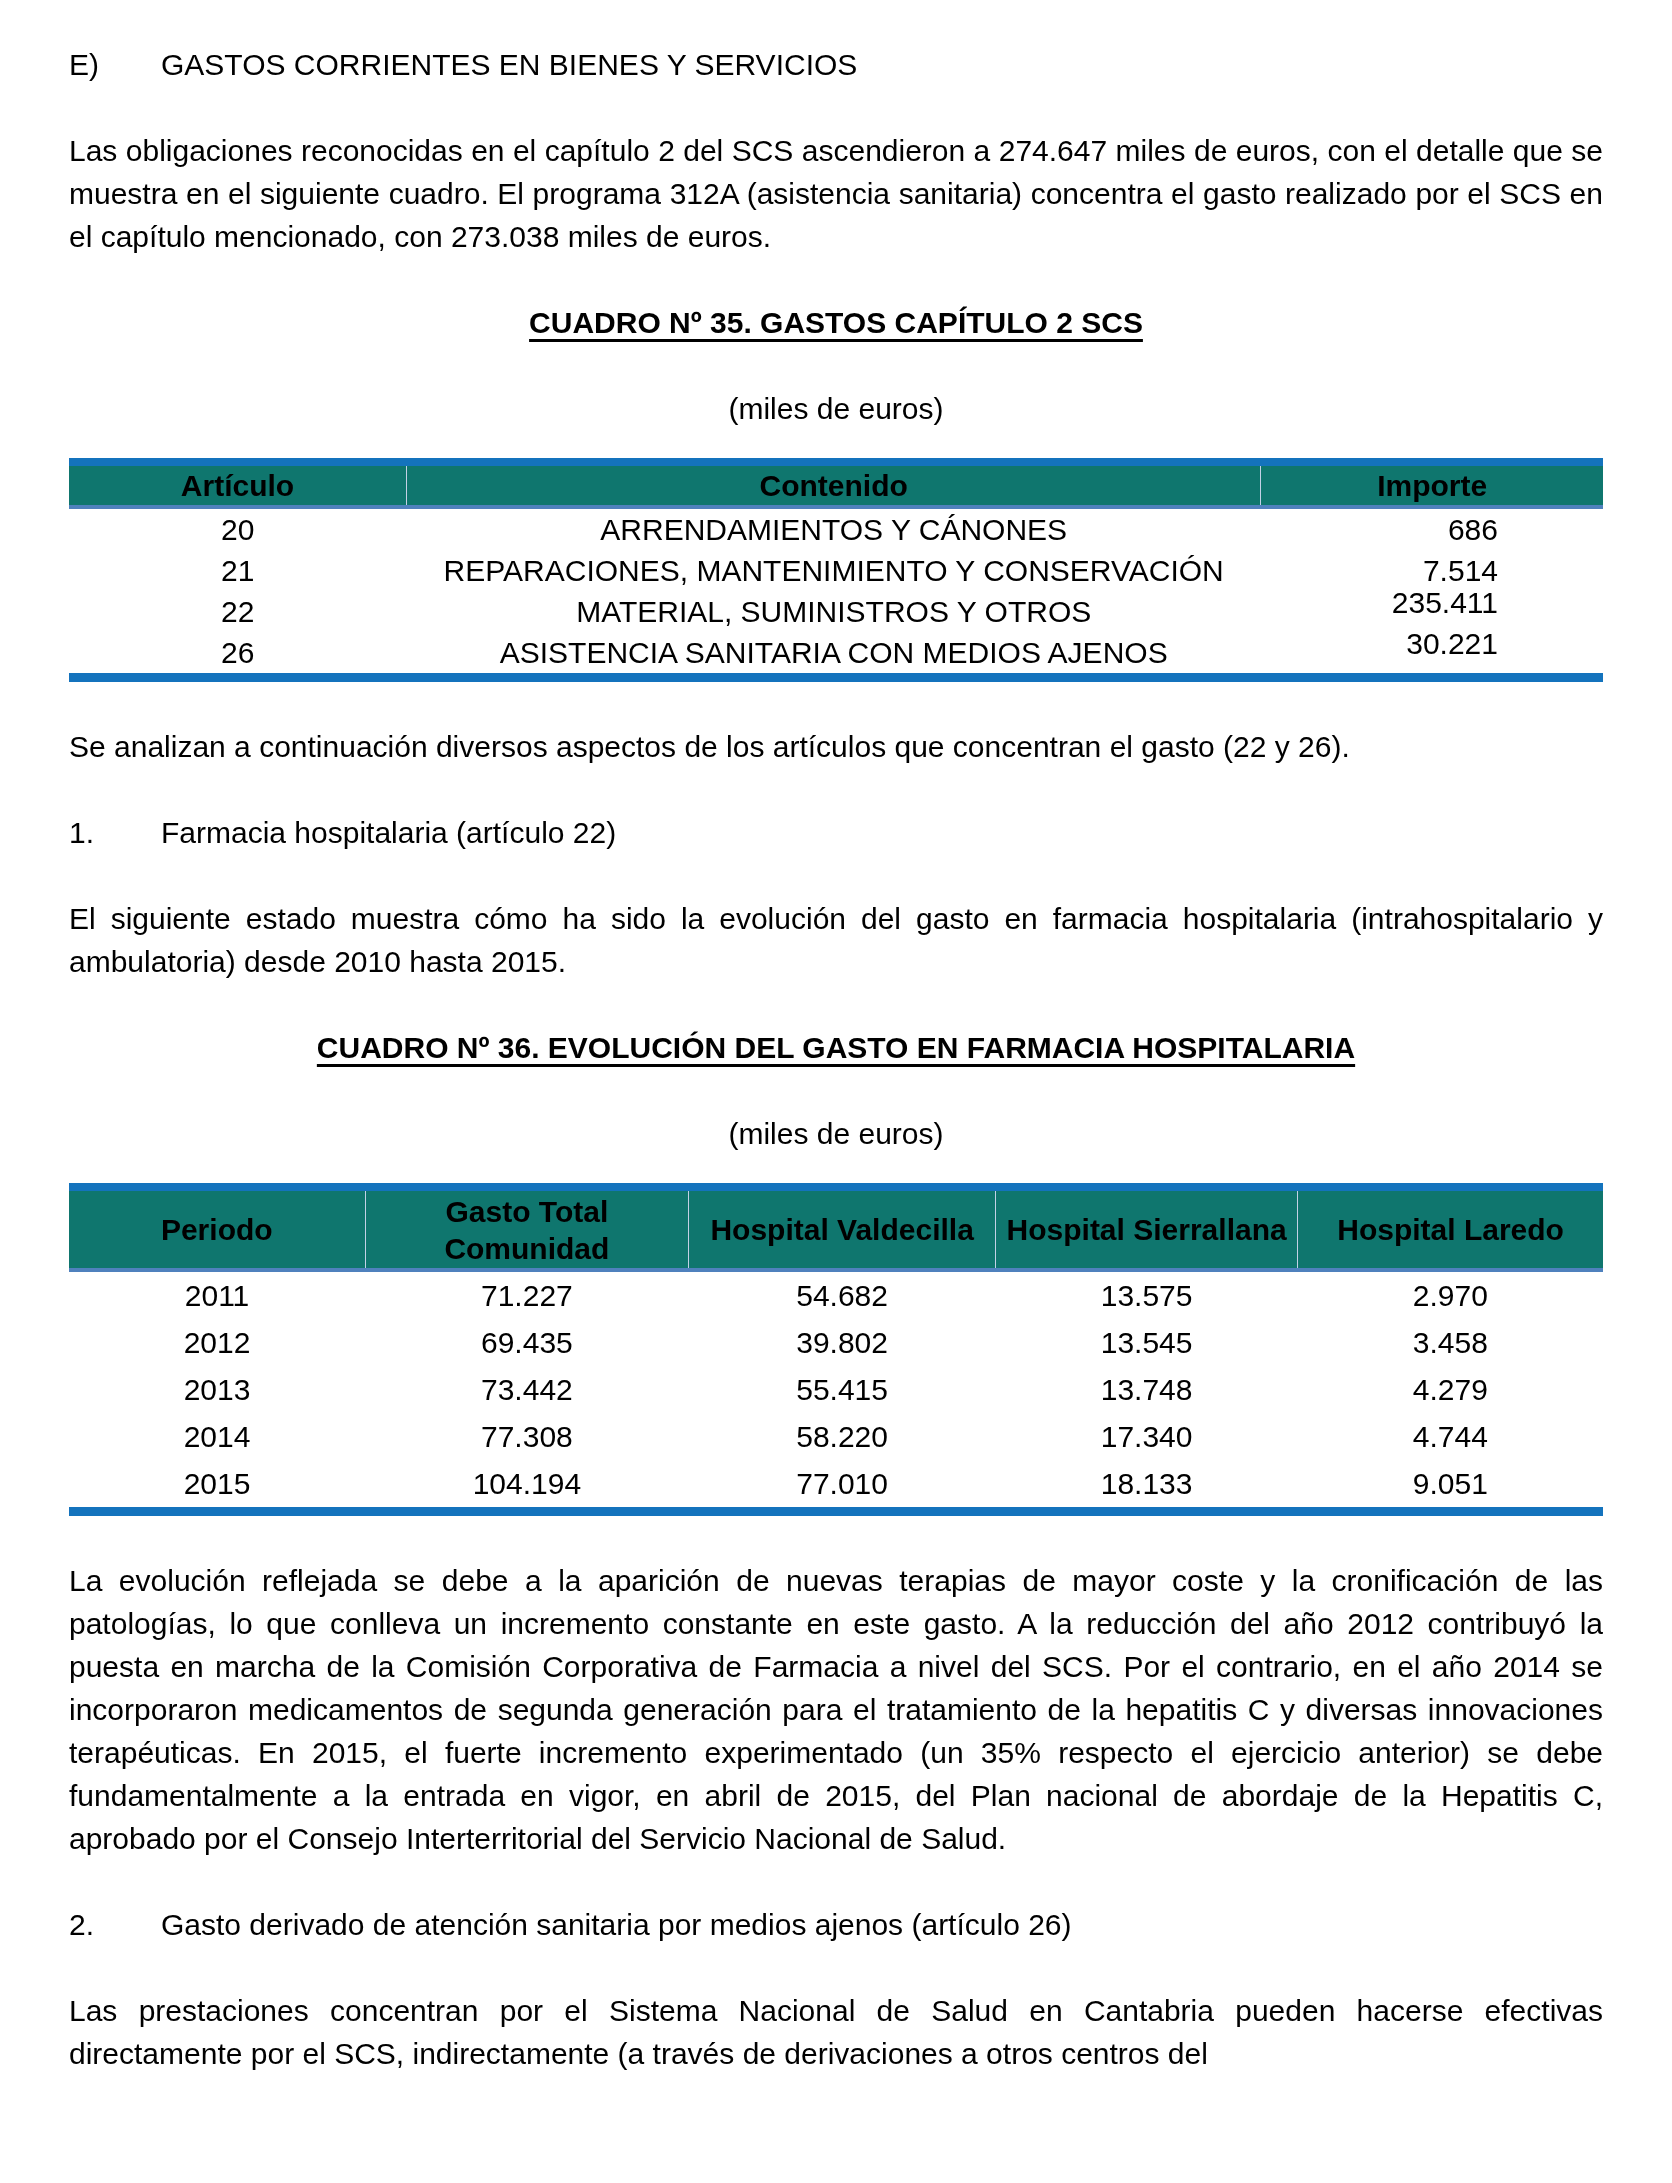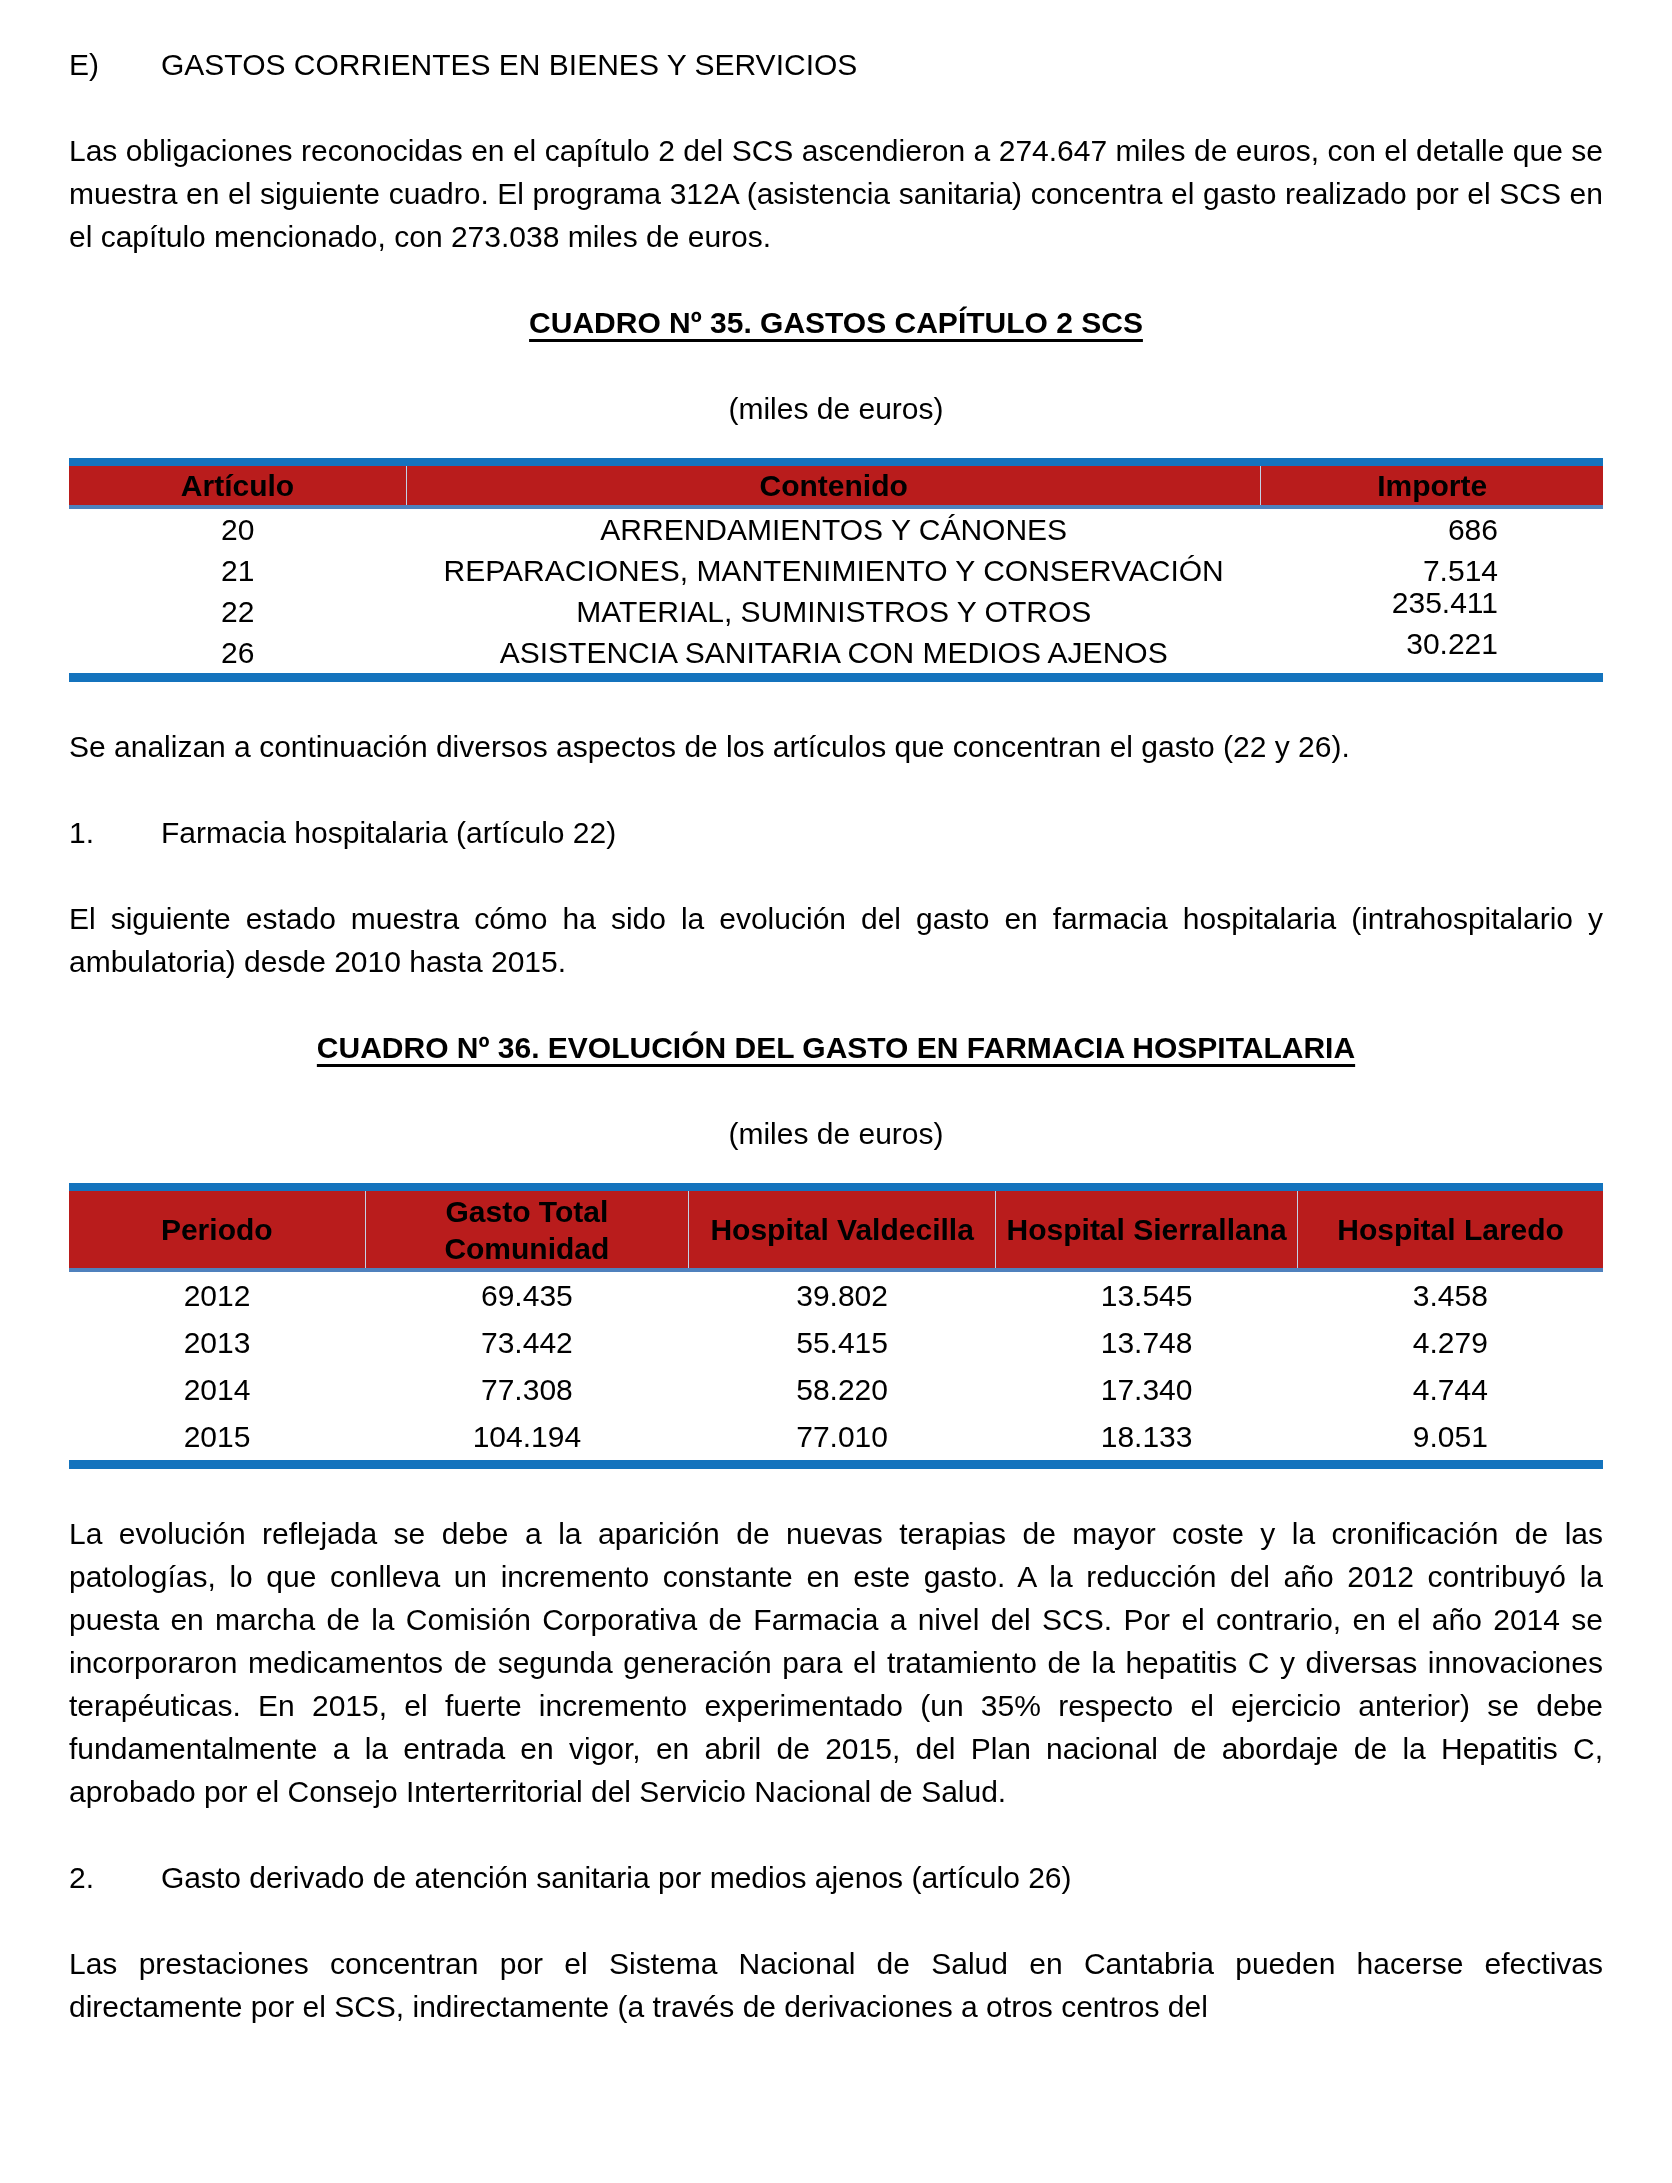--- a/index.html
+++ b/index.html
@@ -46,21 +46,21 @@
     text-align: center;
     margin: 0 0 28px 0;
   }
   table.cuadro {
     width: 100%;
     border-collapse: collapse;
     table-layout: fixed;
   }
   table.cuadro th {
     border-top: 8.7px solid #1473bd;
-    background: #b91c1c;
+    background: #0f766e;
     border-bottom: 4.7px solid #4f81bd;
     font-weight: bold;
     text-align: center;
     vertical-align: middle;
     padding: 0;
   }
   table.cuadro th + th { border-left: 1.6px solid #c3d1e6; }
   table.cuadro td {
     padding: 0;
     text-align: center;
@@ -157,20 +157,27 @@
       <tr>
         <th>Periodo</th>
         <th>Gasto Total Comunidad</th>
         <th>Hospital Valdecilla</th>
         <th>Hospital Sierrallana</th>
         <th>Hospital Laredo</th>
       </tr>
     </thead>
     <tbody>
       <tr>
+        <td>2011</td>
+        <td>71.227</td>
+        <td>54.682</td>
+        <td>13.575</td>
+        <td>2.970</td>
+      </tr>
+      <tr>
         <td>2012</td>
         <td>69.435</td>
         <td>39.802</td>
         <td>13.545</td>
         <td>3.458</td>
       </tr>
       <tr>
         <td>2013</td>
         <td>73.442</td>
         <td>55.415</td>

